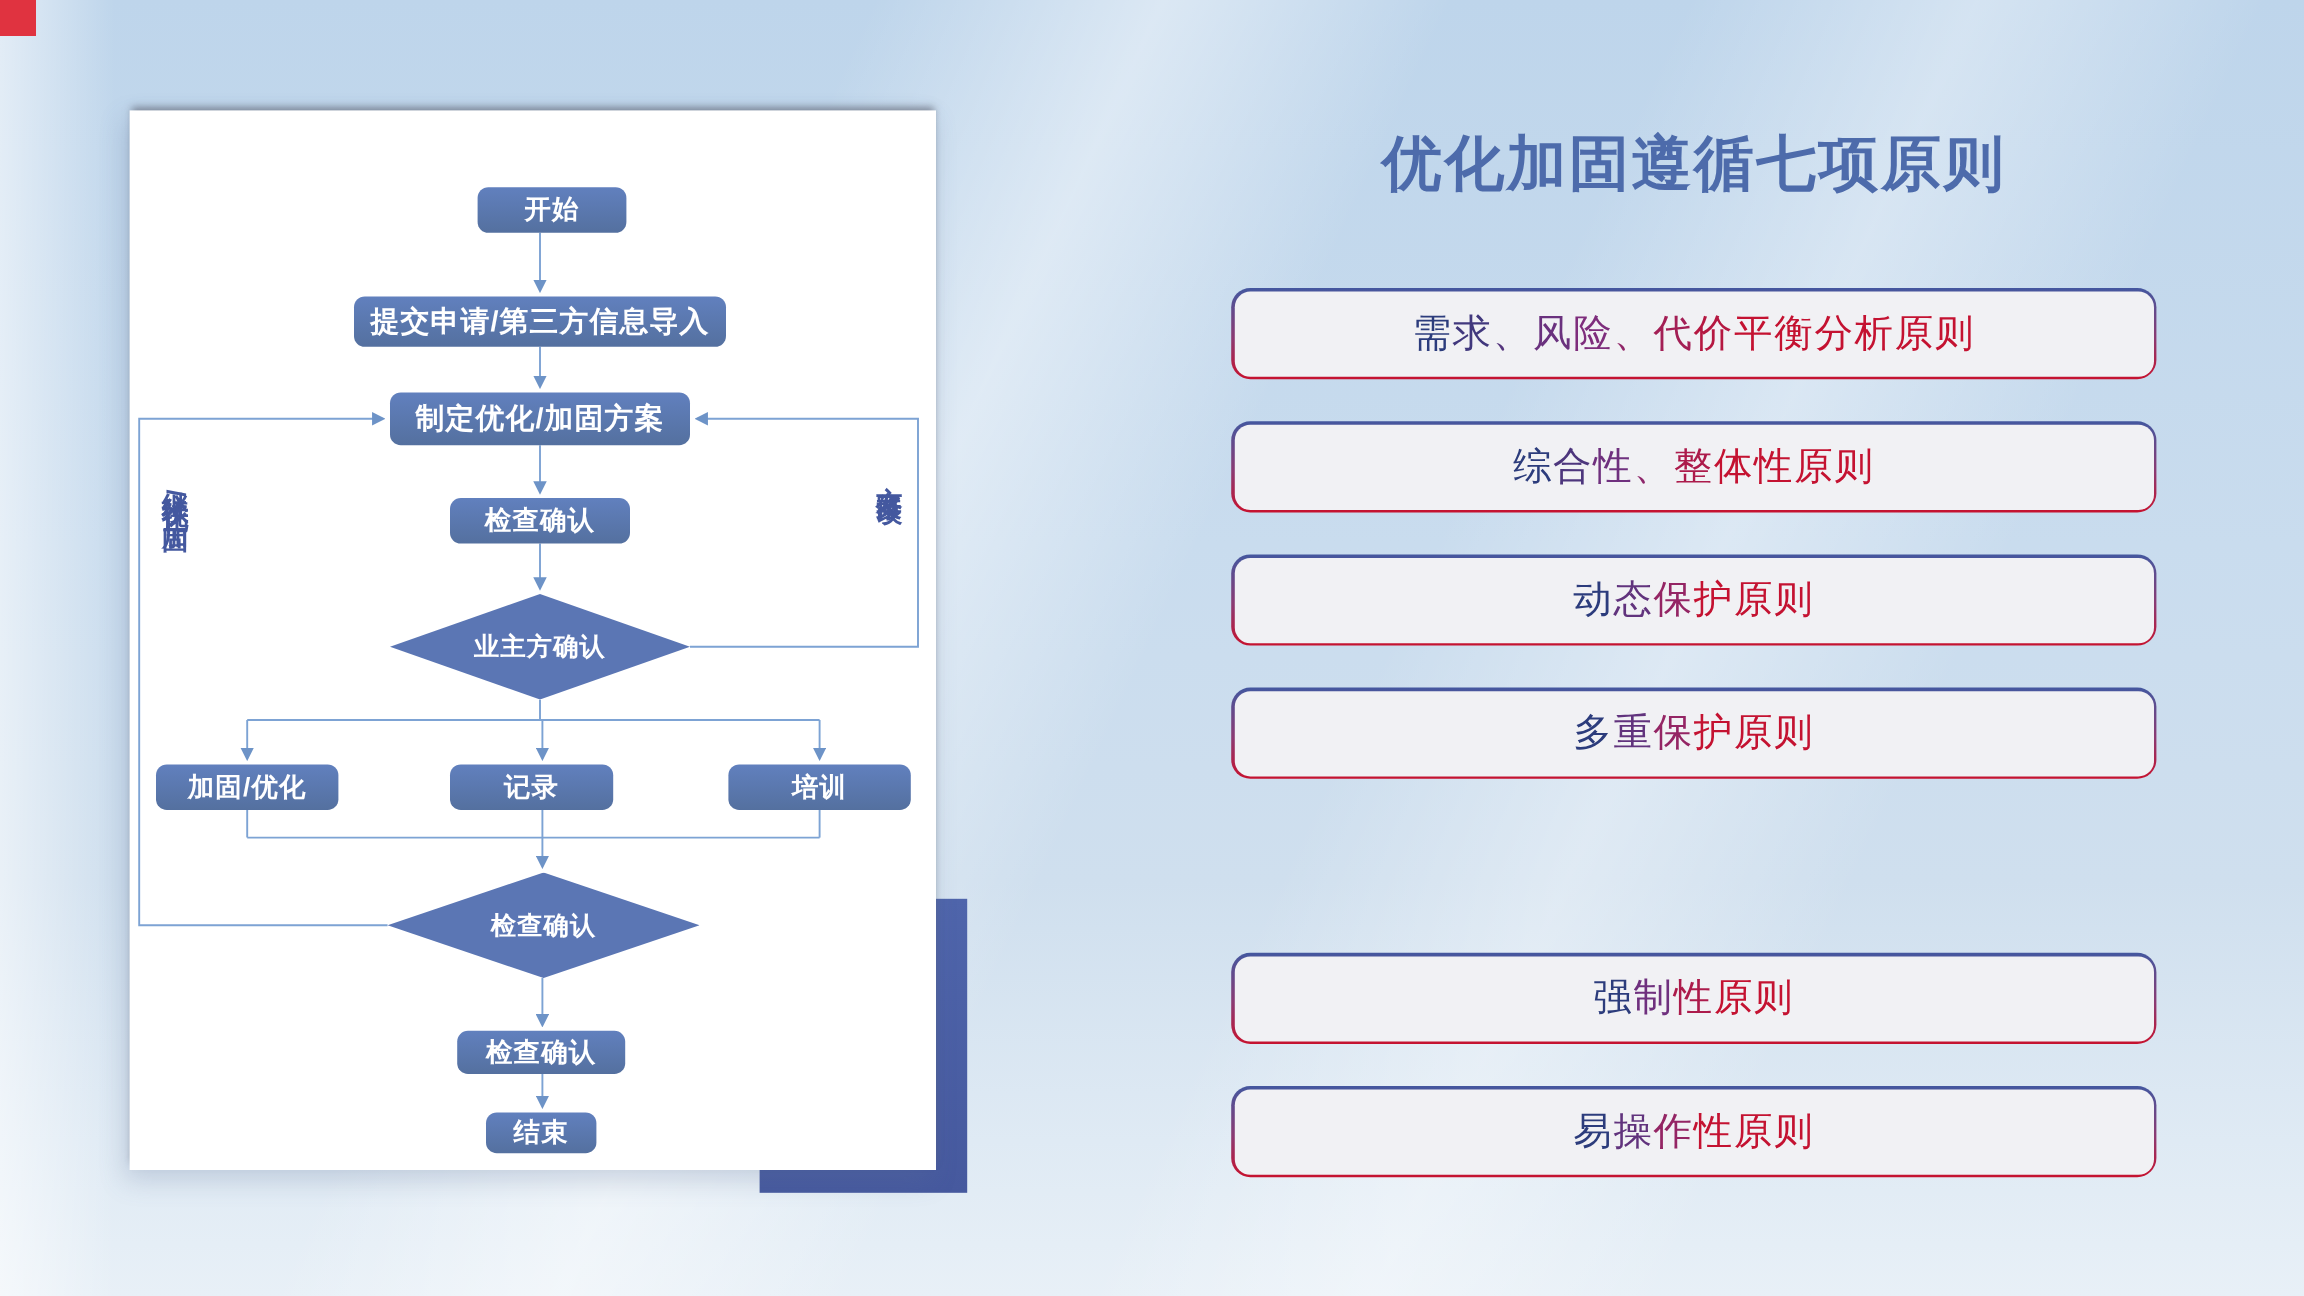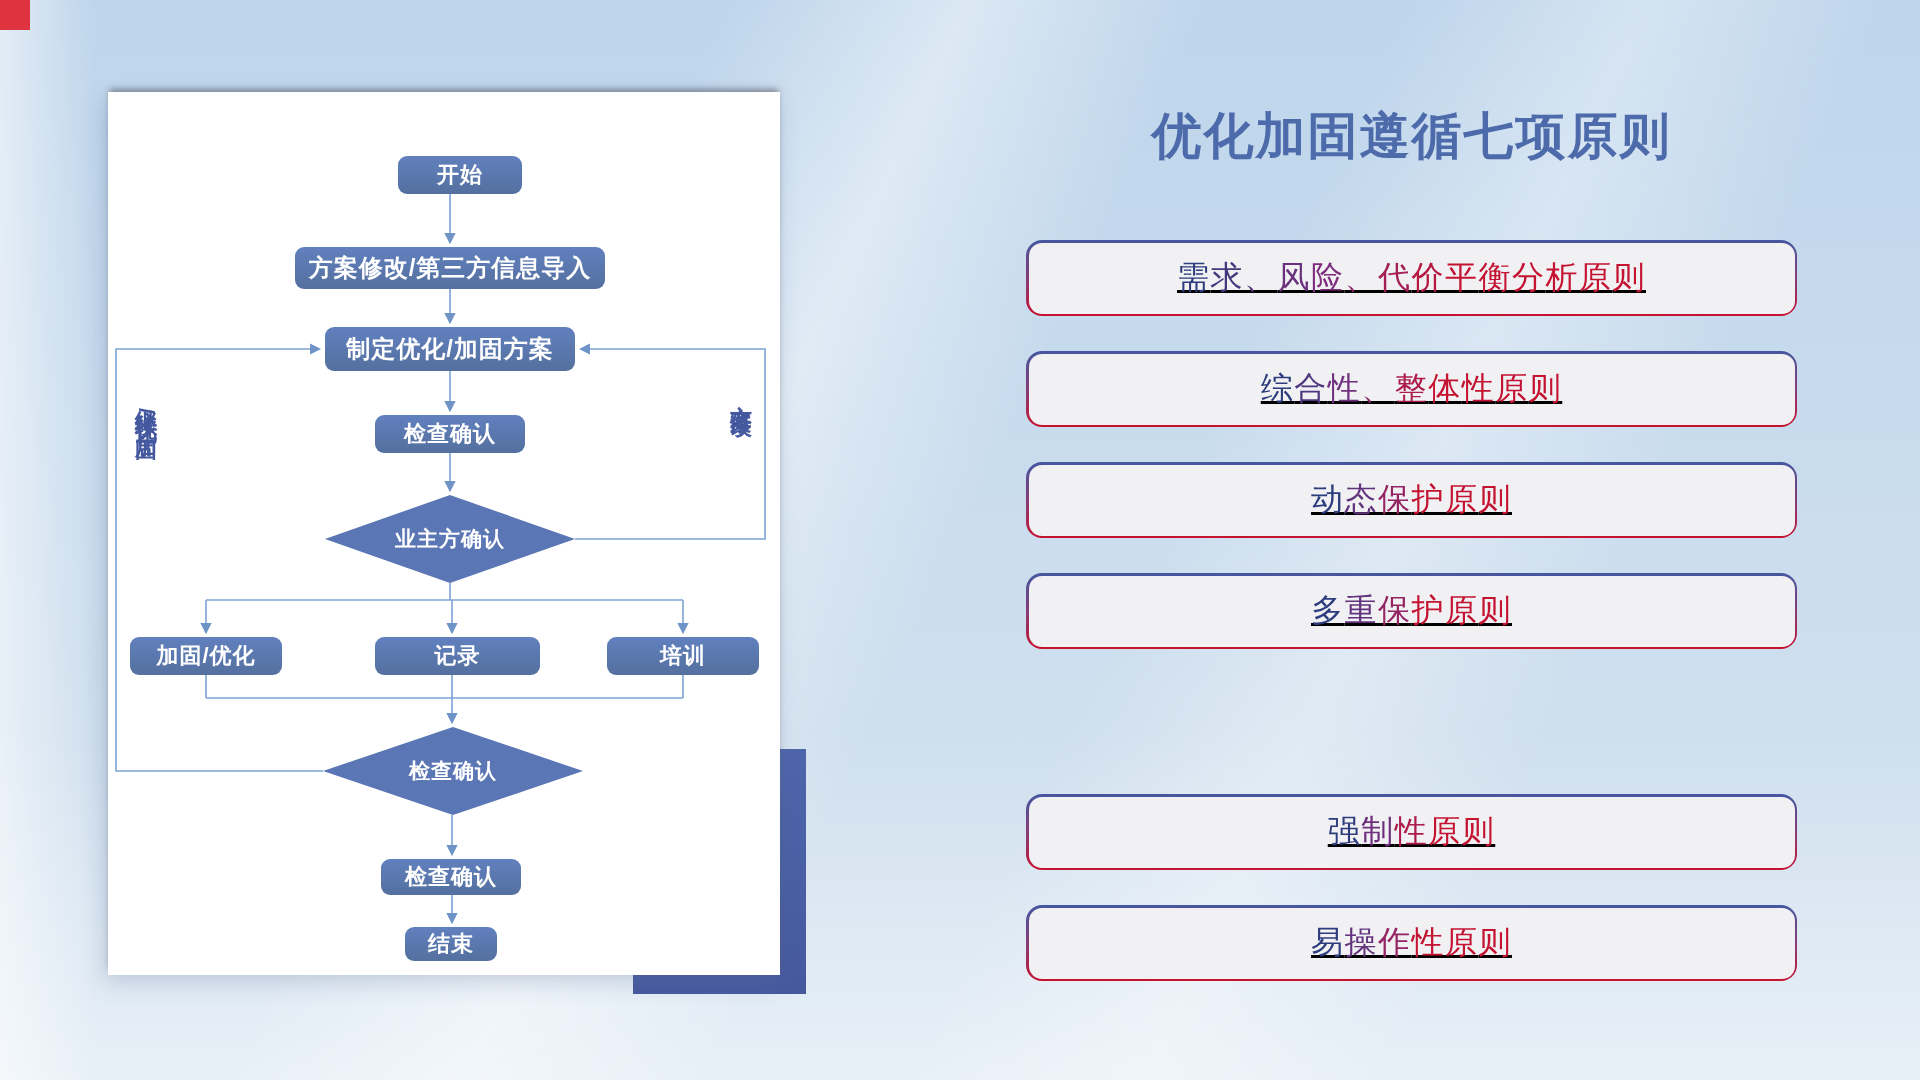--- a/index.html
+++ b/index.html
@@ -30,38 +30,38 @@
   .diamond{position:absolute;z-index:2;display:flex;align-items:center;justify-content:center;
     background:#5b76b4;color:#fff;font-weight:bold;font-size:21px;letter-spacing:1px;
     clip-path:polygon(50% 0,100% 50%,50% 100%,0 50%);border-radius:0;}
 
   #n-start{left:290px;top:64px;width:124px;height:38px;}
   #n-risk{left:187px;top:155px;width:310px;height:42px;}
   #n-plan{left:217px;top:235px;width:250px;height:44px;}
   #n-submit{left:267px;top:323px;width:150px;height:38px;}
   #n-owner{left:217px;top:403px;width:250px;height:88px;}
   #n-reinforce{left:22px;top:545px;width:152px;height:38px;}
-  #n-record{left:267px;top:545px;width:165px;height:38px;}
+  #n-record{left:267px;top:545px;width:136px;height:38px;}
   #n-training{left:499px;top:545px;width:152px;height:38px;}
   #n-check{left:215px;top:635px;width:260px;height:88px;font-family:Liberation Mono, monospace;}
   #n-report{left:273px;top:767px;width:140px;height:36px;}
   #n-end{left:297px;top:835px;width:92px;height:34px;}
 
   .vlabel{position:absolute;z-index:2;writing-mode:vertical-rl;text-orientation:mixed;
     color:#44589f;font-weight:bold;font-size:22px;letter-spacing:4px;line-height:22px;}
   #lbl-continue{left:27px;top:300px;height:250px;}
   #lbl-revise{left:622px;top:295px;height:200px;}
 
   
   .panel-title{position:absolute;left:1026px;top:104px;width:771px;height:64px;
     text-align:center;font-size:50px;font-weight:bold;color:#4d6bab;letter-spacing:2px;line-height:64px;}
   .principle{position:absolute;left:1026px;width:771px;height:76px;border-radius:16px;padding:2.5px;
     background:linear-gradient(180deg,#44579f 0%,#8c3a72 55%,#c6122f 100%);}
   .principle-inner{width:100%;height:100%;border-radius:13px;background:#f1f1f4;
-    display:flex;align-items:center;justify-content:center;text-decoration:underline;}
+    display:flex;align-items:center;justify-content:center;}
   .ptext{font-size:32px;letter-spacing:1.5px;font-weight:500;}
   #p0{top:240px;} #p1{top:351px;} #p2{top:462px;} #p3{top:573px;}
   #p4{top:683px;} #p5{top:794px;} #p6{top:905px;}
 </style>
 </head>
 <body>
 
 <div class="stage">
 
   <div class="corner-accent" style="background: rgb(224, 51, 64);"></div>
@@ -91,21 +91,21 @@
         <path d="M98 606 H575"></path>
         <path d="M344 583 V630" marker-end="url(#arw)"></path>
         <path d="M344 723 V762" marker-end="url(#arw)"></path>
         <path d="M344 803 V830" marker-end="url(#arw)"></path>
         <path d="M215 679 L8 679 L8 257 L211 257" marker-end="url(#arw)"></path>
         <path d="M467 447 L657 447 L657 257 L473 257" marker-end="url(#arw)"></path>
       </g>
     </svg>
 
     <div class="node" id="n-start">开始</div>
-    <div class="node big" id="n-risk">方案修改/第三方信息导入</div>
+    <div class="node big" id="n-risk">提交申请/第三方信息导入</div>
     <div class="node big" id="n-plan">制定优化/加固方案</div>
     <div class="node" id="n-submit">检查确认</div>
     <div class="diamond" id="n-owner">业主方确认</div>
     <div class="node" id="n-reinforce">加固/优化</div>
     <div class="node" id="n-record">记录</div>
     <div class="node" id="n-training">培训</div>
     <div class="diamond" id="n-check">检查确认</div>
     <div class="node" id="n-report">检查确认</div>
     <div class="node" id="n-end">结束</div>
 

